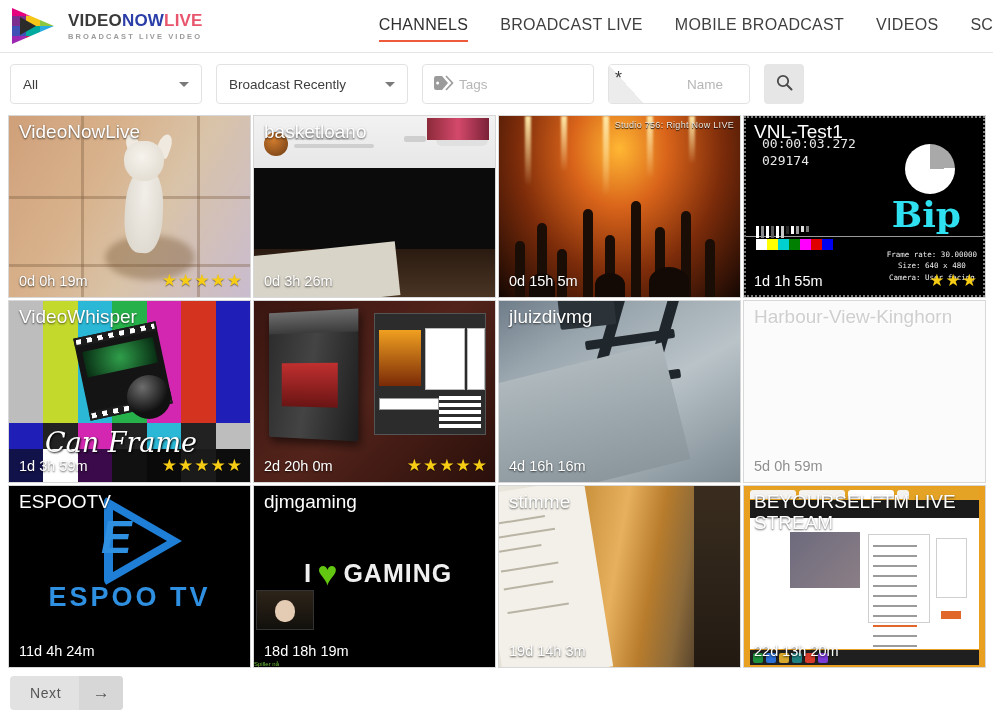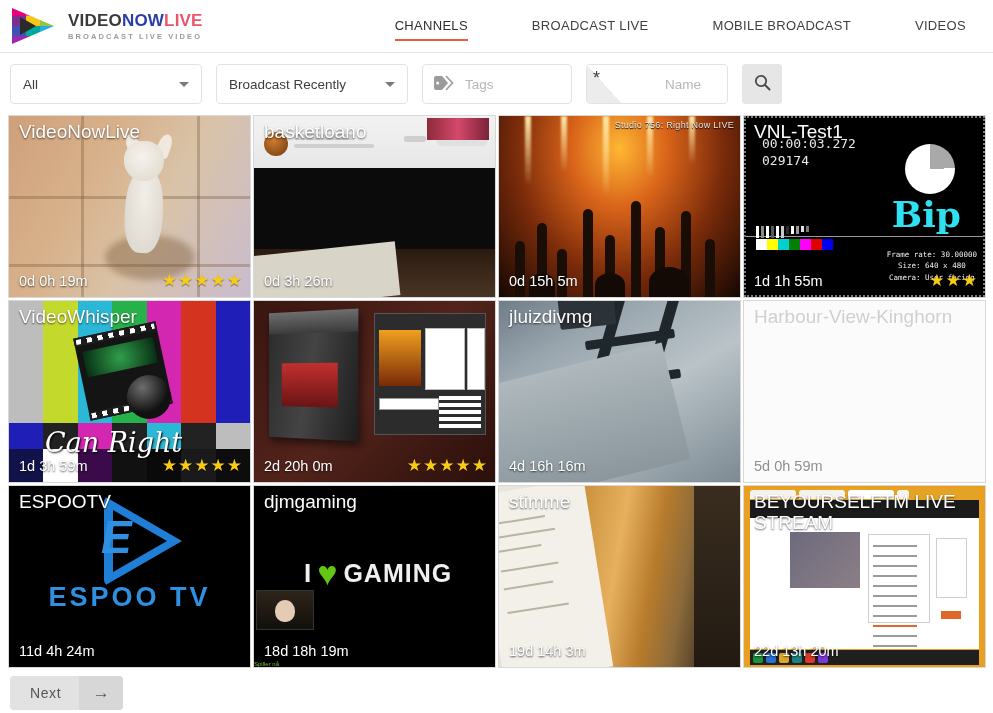--- a/index.html
+++ b/index.html
@@ -28,22 +28,22 @@
   .brand-title { font-size: 17px; font-weight: bold; letter-spacing: .2px; white-space: nowrap; }
   .bt-video { color: #3a3a3a; }
   .bt-now { color: #2b3ea8; }
   .bt-live { color: #e8556d; }
   .brand-sub {
     font-size: 7.5px; color: #9b9b9b; letter-spacing: 2.1px;
     margin-top: 4px; font-weight: bold;
   }
   .nav { display:flex; align-items:center; margin-left: 160px; gap: 0; }
   .nav-item {
-    font-size: 13px; color: #3f3f3f; letter-spacing: .3px;
-    padding: 6px 0 8px 0; margin: 0 32px; white-space: nowrap;
+    font-size: 16px; color: #3f3f3f; letter-spacing: .3px;
+    padding: 6px 0 8px 0; margin: 0 16px; white-space: nowrap;
     cursor: pointer; position: relative; text-decoration: none;
   }
   .nav-item.active { color: #2f2f2f; }
   .nav-item.active::after {
     content:""; position:absolute; left:0; right:0; bottom:0;
     height: 2px; background: #f05a3c;
   }
 
   
   .filterbar {
@@ -53,21 +53,21 @@
   .control {
     height: 40px; border: 1px solid #e2e2e2; border-radius: 4px;
     background: #fff; display:flex; align-items:center;
     font-size: 13.5px; color:#3d3d3d; position: relative;
   }
   .select { width: 192px; padding: 0 12px; justify-content: space-between; cursor: pointer; }
   .select .caret {
     width: 0; height: 0; border-left: 5px solid transparent;
     border-right: 5px solid transparent; border-top: 5px solid #7a7a7a;
   }
-  .tags-field { width: 150px; padding: 0 10px; gap: 9px; }
+  .tags-field { width: 172px; padding: 0 10px; gap: 3px; }
   .tag-icon { flex:none; }
   .tags-input {
     border: 0; outline: 0; font-size: 13.5px; width: 100%;
     font-family: "Liberation Sans", sans-serif; background: transparent;
   }
   .tags-input::placeholder { color: #b6b6b6; }
   .name-field { width: 142px; padding: 0; overflow: hidden; }
   .req-corner {
     width: 34px; height: 38px; position: relative; flex: none;
     background: linear-gradient(to bottom left, #ffffff 50%, #ececec 50%);
@@ -557,21 +557,21 @@
             <i style="background:#3a0a4a"></i>
             <i style="background:#111"></i>
             <i style="background:#0a0a0a"></i>
             <i style="background:#1a1a1a"></i>
             <i style="background:#0d0d0d"></i>
         </div>
         <div class="film">
             <div class="film-img"></div>
           </div>
         <div class="ball"></div>
-        <div class="cantwist">Can Right</div>
+        <div class="cantwist">Can Frame</div>
       </div>
     </div>
     <div class="card-title">VideoWhisper</div>
     <div class="card-time">1d 3h 59m</div>
     <div class="stars">
       <span class="star">★</span>
         <span class="star">★</span>
         <span class="star">★</span>
         <span class="star">★</span>
         <span class="star">★</span>

